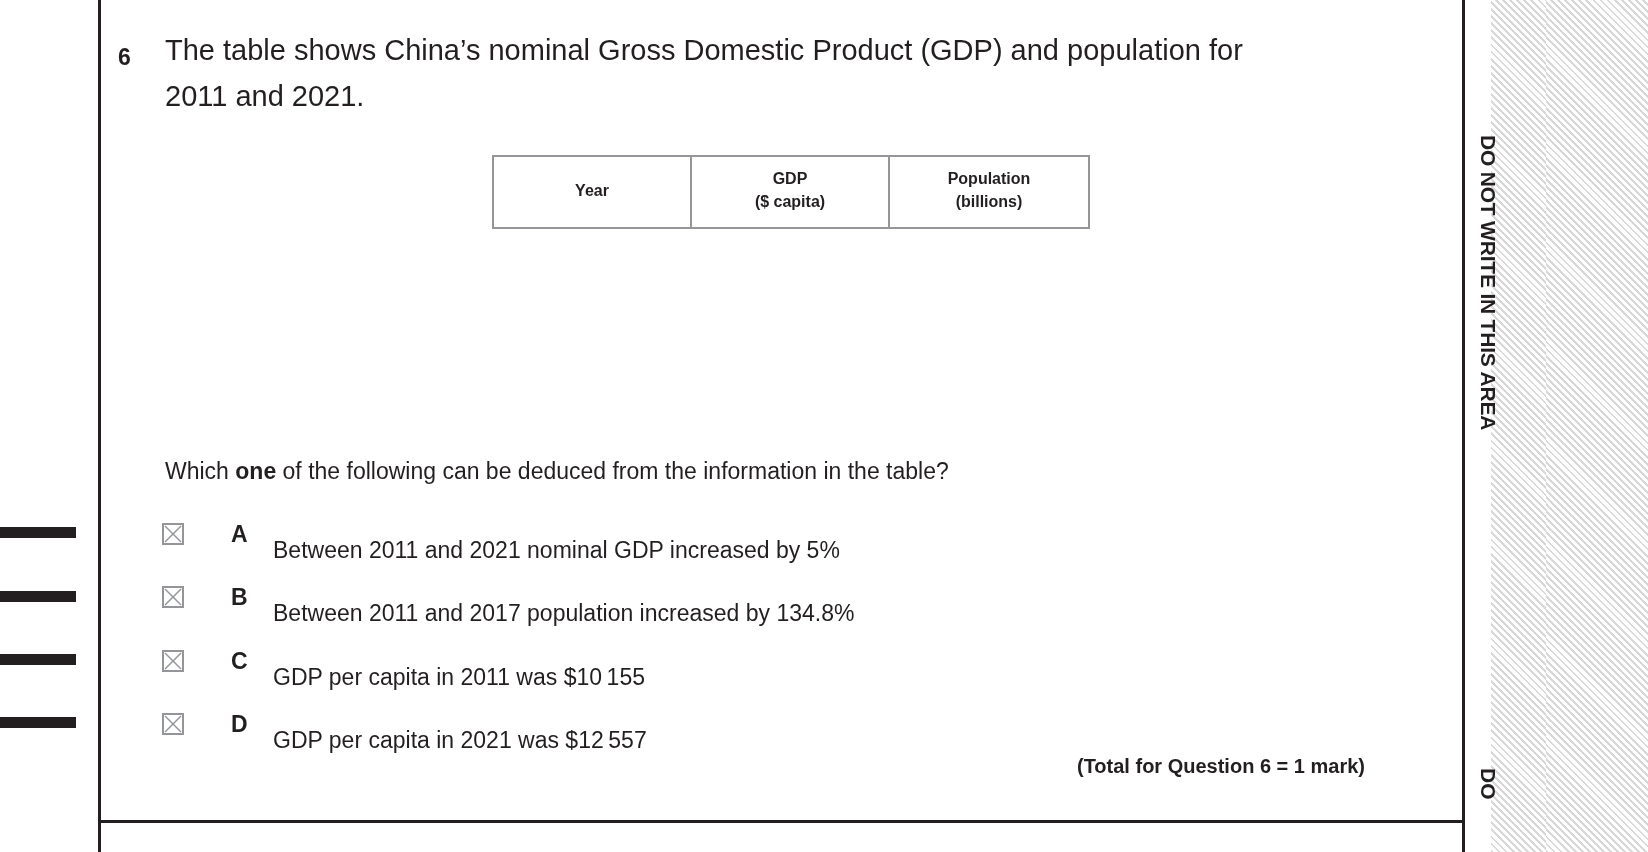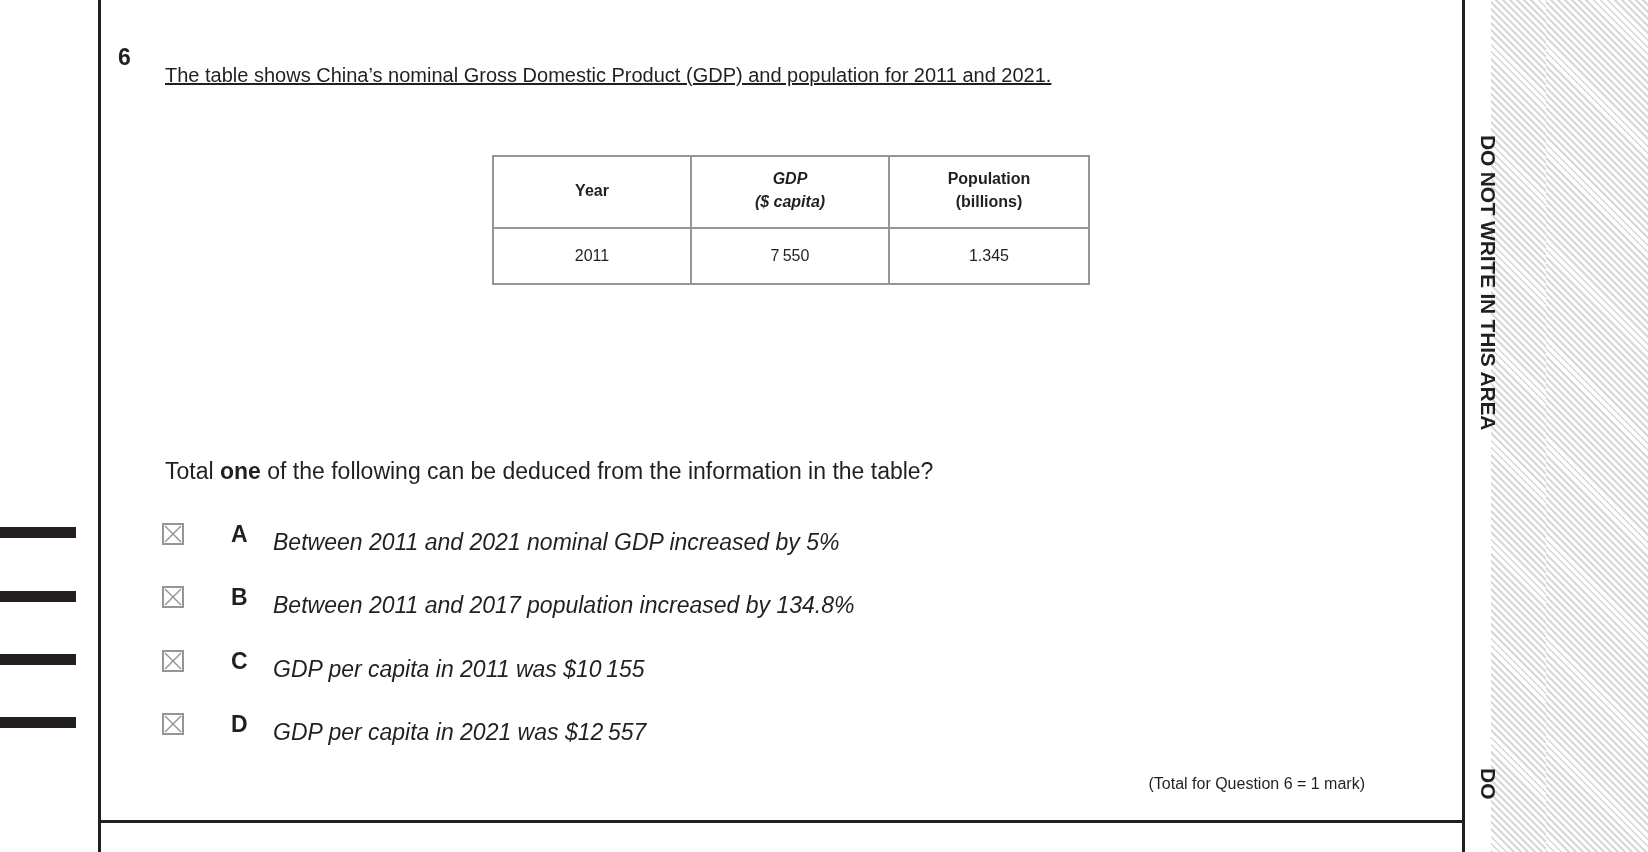--- a/index.html
+++ b/index.html
@@ -122,25 +122,24 @@
   .q-number {
     position: absolute;
     left: 0px;
     top: 44px;
     font-size: 23px;
     font-weight: bold;
   }
   .q-stem {
     position: absolute;
     left: 47px;
-    top: 60px;
+    top: 28px;
     width: 1130px;
-    font-size: 20px;
+    font-size: 29px;
     line-height: 1.57;
-    text-decoration: underline;
   }
 
   
   table.data {
     position: absolute;
     left: 374px;
     top: 155px;
     border-collapse: collapse;
     font-size: 16px;
   }
@@ -152,21 +151,21 @@
   }
   table.data th {
     font-weight: bold;
     padding: 10px 0 14px 0;
     line-height: 1.45;
   }
   table.data td {
     padding: 18px 0;
   }
   .col-year  { width: 196px; }
-  .col-gdp   { width: 196px; font-style: italic; }
+  .col-gdp   { width: 196px; }
   .col-pop   { width: 198px; }
 
   
   .which-line {
     position: absolute;
     left: 47px;
     top: 458px;
     font-size: 23px;
   }
   .which-line b { font-weight: bold; }
@@ -194,36 +193,35 @@
   }
   .option .letter {
     position: absolute;
     left: 69px;
     top: 0;
     font-weight: bold;
   }
   .option .text {
     position: absolute;
     left: 111px;
-    top: 8px;
+    top: 16px;
     white-space: nowrap;
-    font-style: italic;
   }
   .opt-a { top: 521px; }
   .opt-b { top: 584px; }
   .opt-c { top: 648px; }
   .opt-d { top: 711px; }
 
   
   .total {
     position: absolute;
     right: 83px;
-    top: 775px;
-    font-size: 16px;
-    font-weight: normal;
+    top: 755px;
+    font-size: 20px;
+    font-weight: bold;
   }
 </style>
 </head>
 <body>
 
 <div class="page">
 
   <div class="left-rule"></div>
   <div class="right-rule"></div>
   <div class="bottom-rule"></div>
@@ -253,29 +251,24 @@
             <div>GDP</div>
             <div>($ capita)</div>
           </th>
           <th class="col-pop">
             <div>Population</div>
             <div>(billions)</div>
           </th>
         </tr>
       </thead>
       <tbody>
-        <tr>
-          <td>2011</td>
-          <td>7 550</td>
-          <td>1.345</td>
-        </tr>
       </tbody>
     </table>
 
-    <div class="which-line"><span>Total </span><b>one</b><span> of the following can be deduced from the information in the table?</span></div>
+    <div class="which-line"><span>Which </span><b>one</b><span> of the following can be deduced from the information in the table?</span></div>
 
     <div class="option opt-a">
       <span class="box">
         <svg width="18" height="18" viewBox="0 0 18 18" aria-hidden="true">
             <line x1="1" y1="1" x2="17" y2="17" stroke="#939598" stroke-width="1.4"></line>
             <line x1="17" y1="1" x2="1" y2="17" stroke="#939598" stroke-width="1.4"></line>
           </svg>
       </span>
       <span class="letter">A</span>
       <span class="text">Between 2011 and 2021 nominal GDP increased by 5%</span>

